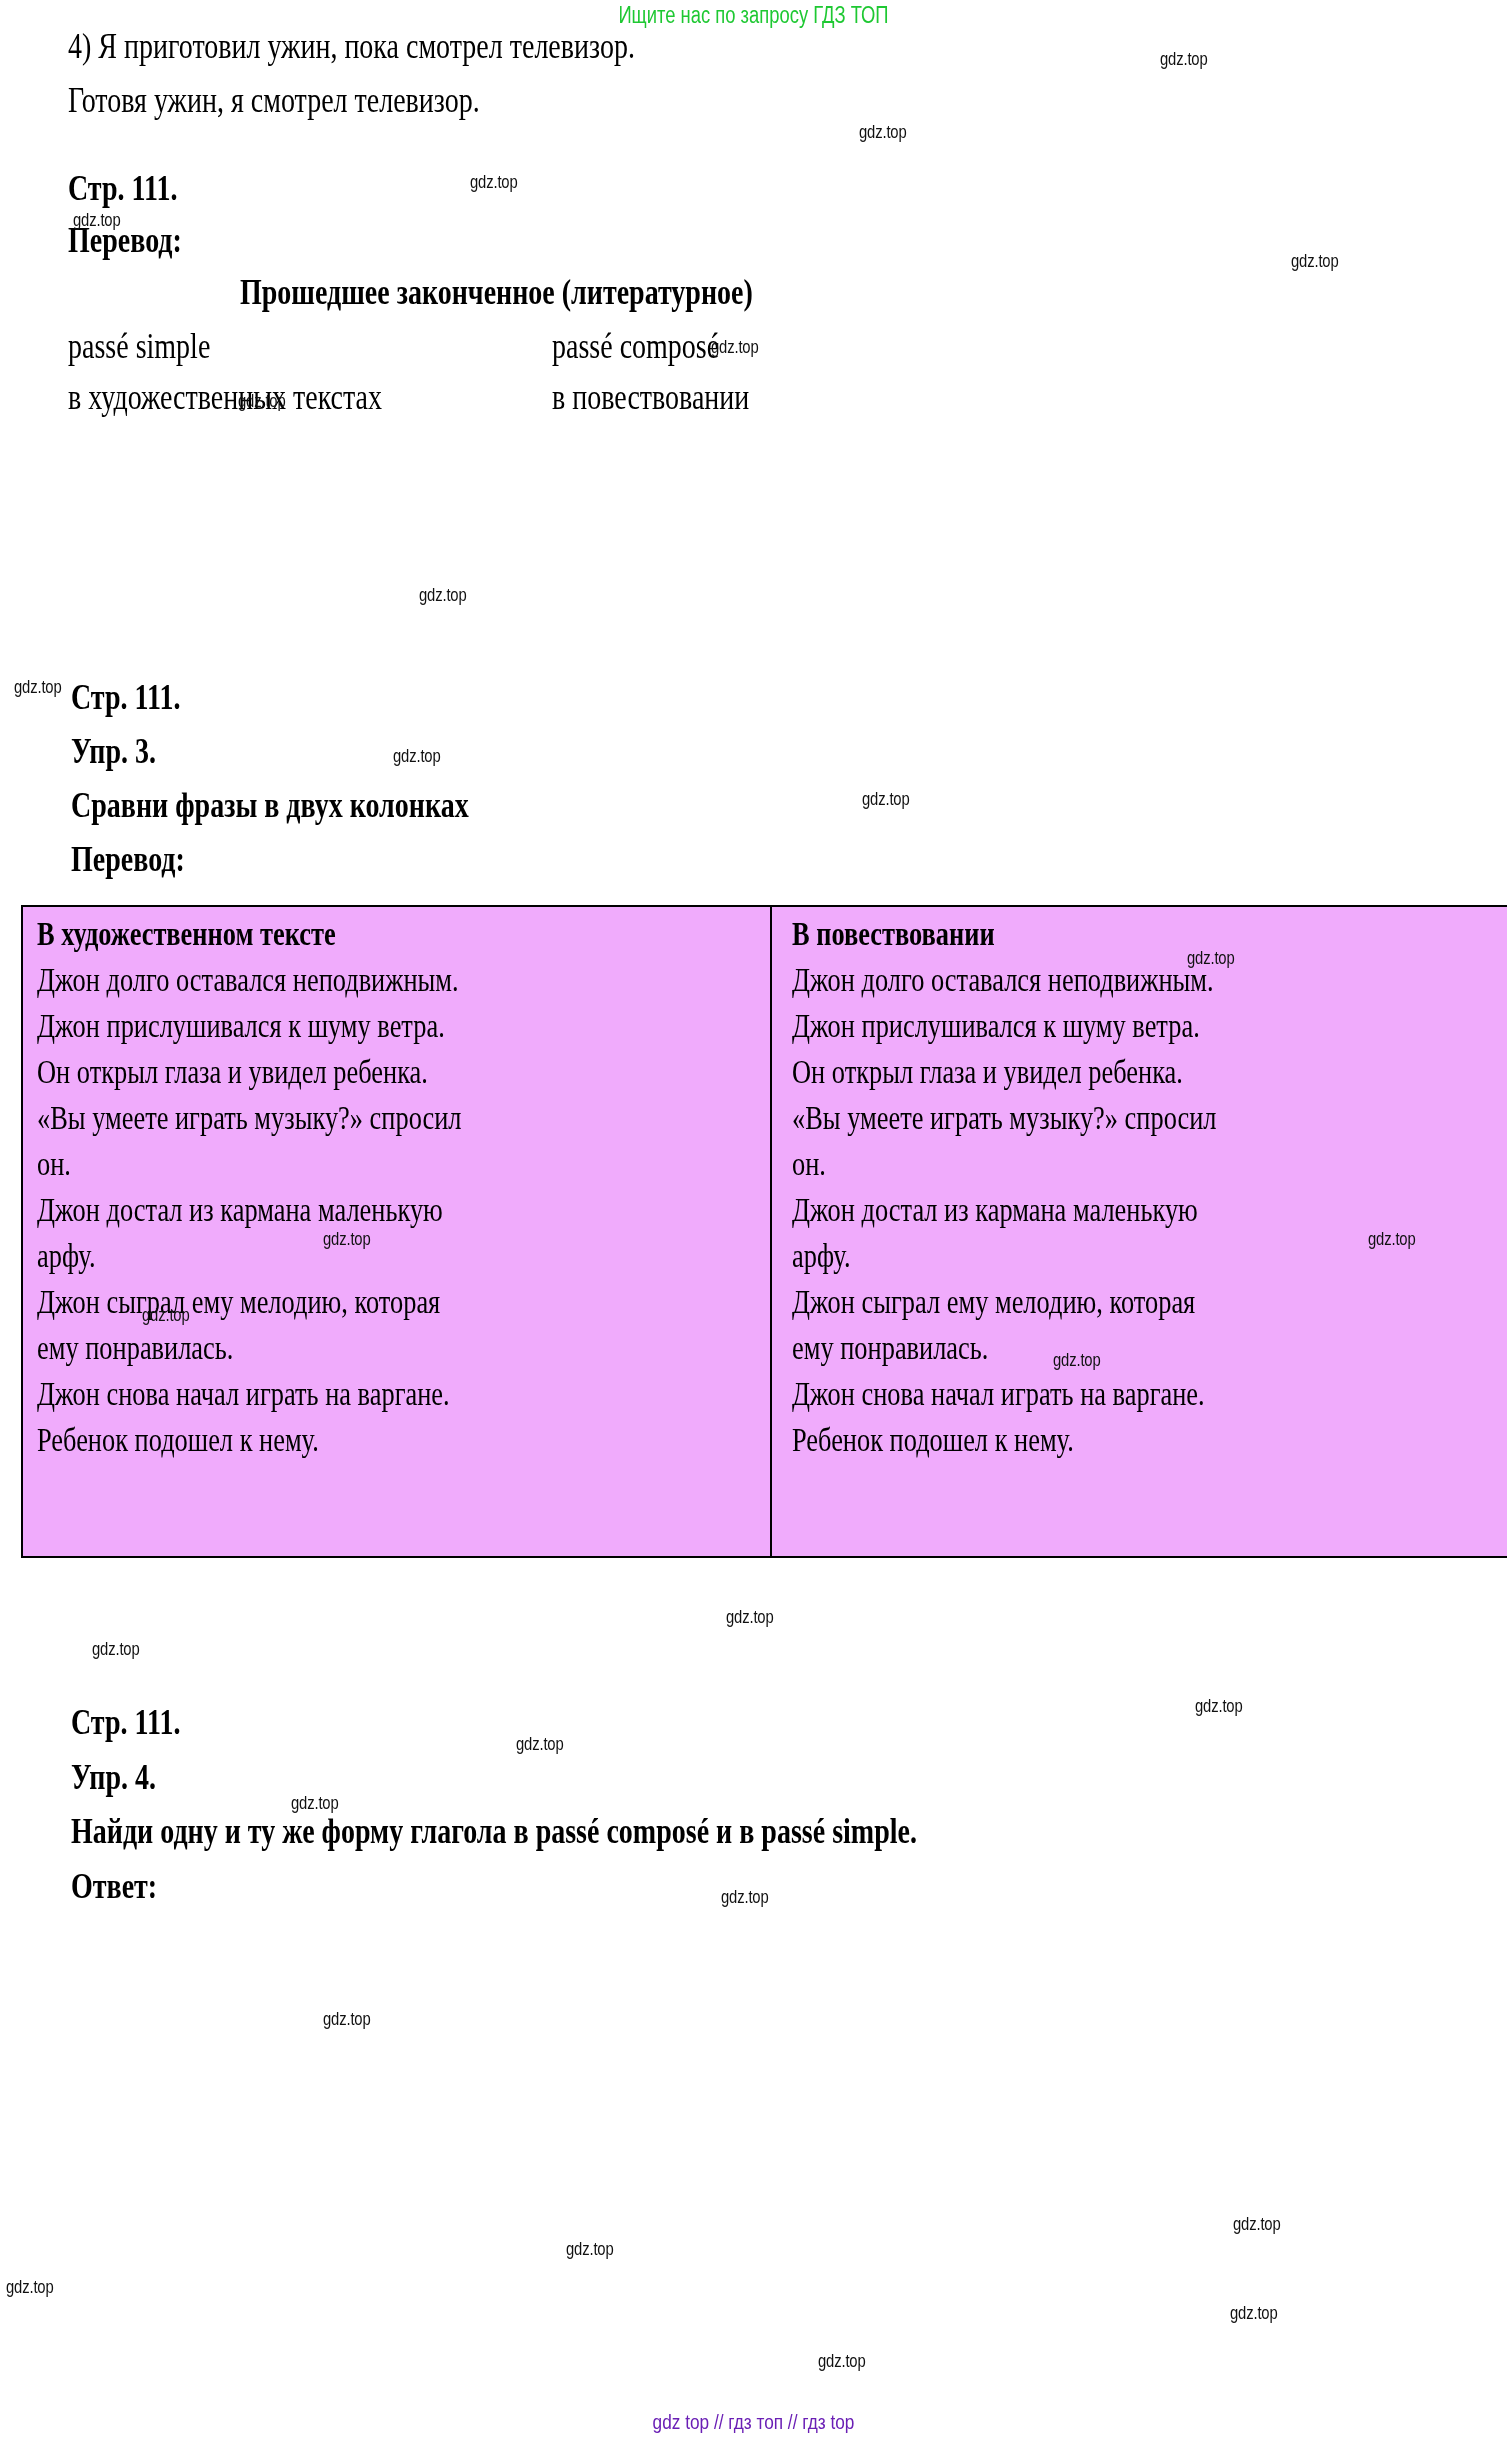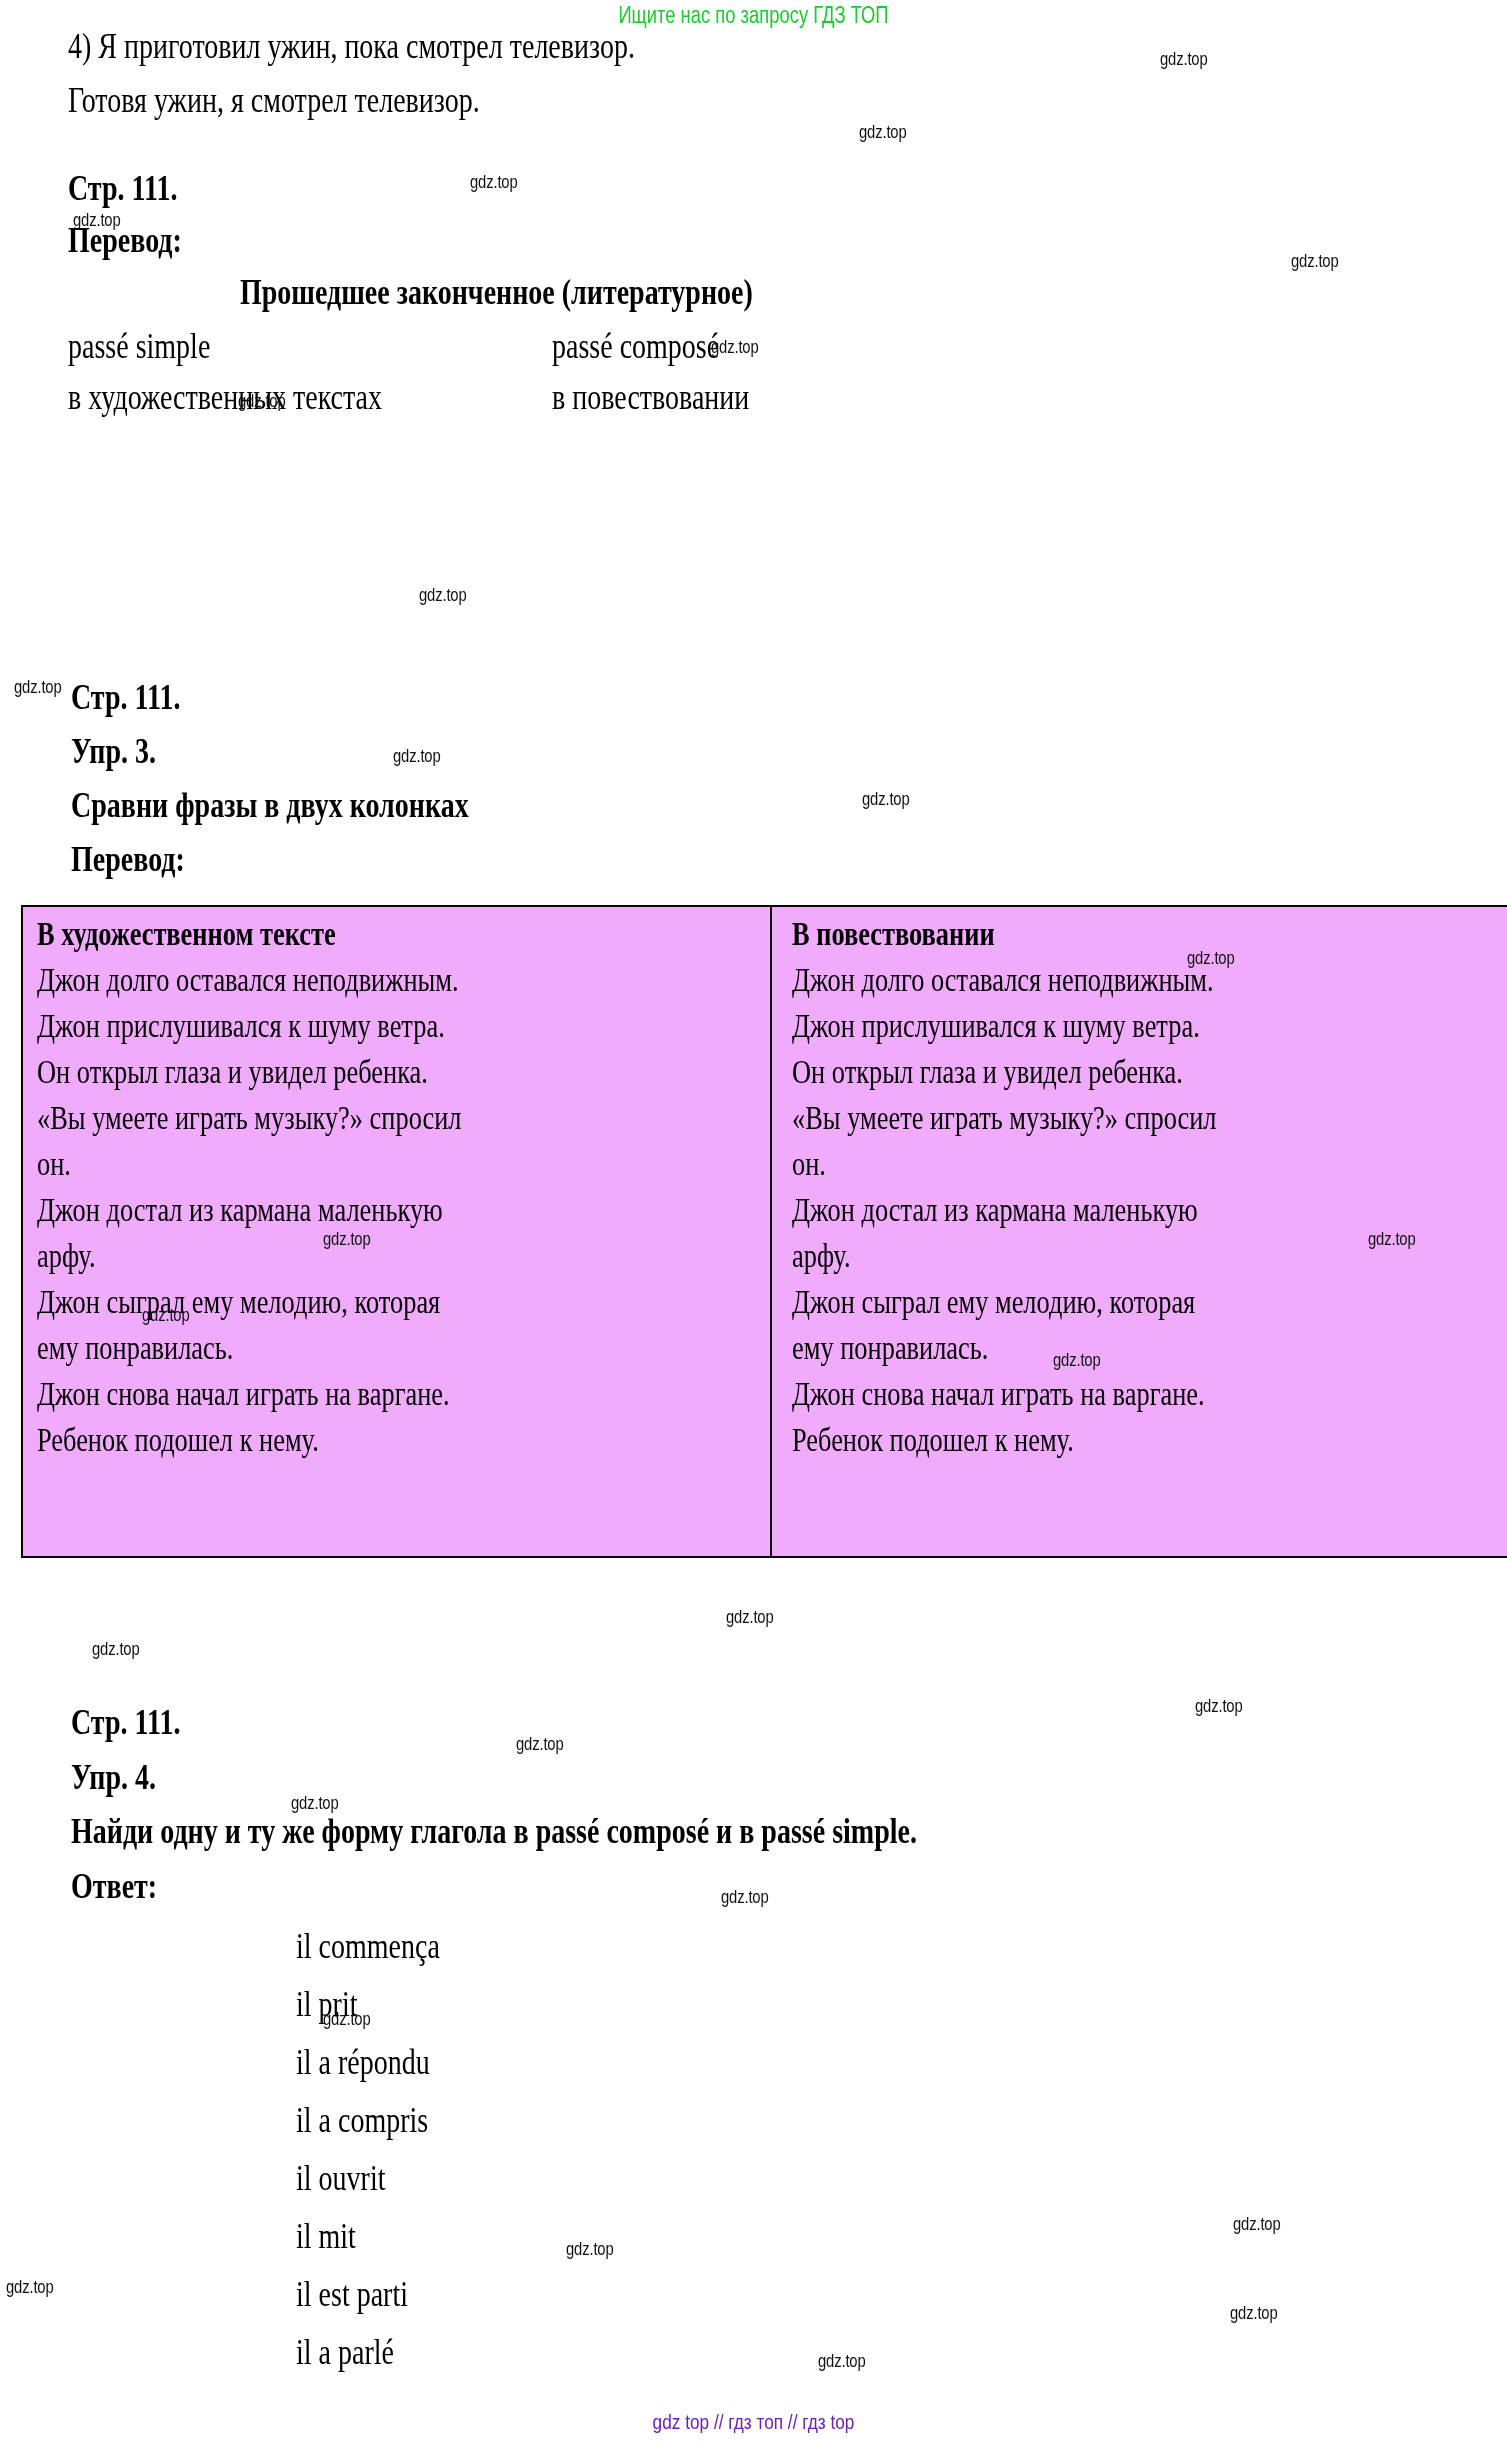--- a/index.html
+++ b/index.html
@@ -148,30 +148,20 @@
         <div class="row">Джон снова начал играть на варгане.</div>
         <div class="row">Ребенок подошел к нему.</div>
       </div>
   </div>
 
   <div class="line t40 b" style="left:71px; top:1705px;">Стр. 111.</div>
   <div class="line t40 b" style="left:71px; top:1760px;">Упр. 4.</div>
   <div class="line t40 b" style="left:71px; top:1814px;">Найди одну и ту же форму глагола в passé composé и в passé simple.</div>
   <div class="line t40 b" style="left:71px; top:1869px;">Ответ:</div>
 
-  <div class="verbcol" id="verbs-right" style="left:296px; top:1929px;">
-      <div class="v">il commença</div>
-      <div class="v">il prit</div>
-      <div class="v">il a répondu</div>
-      <div class="v">il a compris</div>
-      <div class="v">il ouvrit</div>
-      <div class="v">il mit</div>
-      <div class="v">il est parti</div>
-      <div class="v">il a parlé</div>
-    </div>
 
   <div id="wm-layer">
       <div class="wm" style="left: 1160px; top: 48px;">gdz.top</div>
       <div class="wm" style="left: 859px; top: 121px;">gdz.top</div>
       <div class="wm" style="left: 470px; top: 171px;">gdz.top</div>
       <div class="wm" style="left: 73px; top: 209px;">gdz.top</div>
       <div class="wm" style="left: 1291px; top: 250px;">gdz.top</div>
       <div class="wm" style="left: 711px; top: 336px;">gdz.top</div>
       <div class="wm" style="left: 238px; top: 390px;">gdz.top</div>
       <div class="wm" style="left: 419px; top: 584px;">gdz.top</div>

